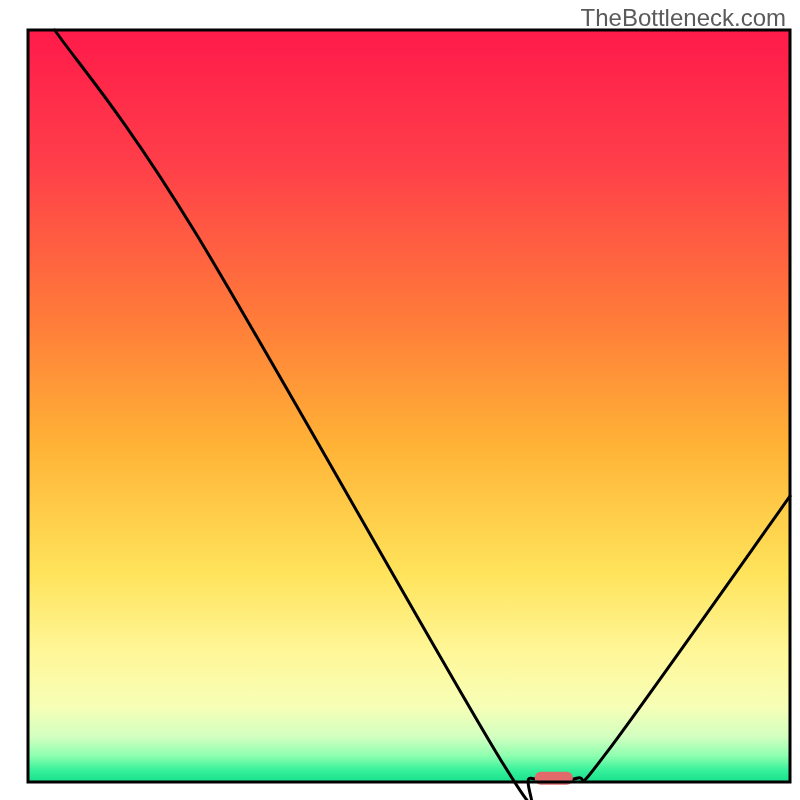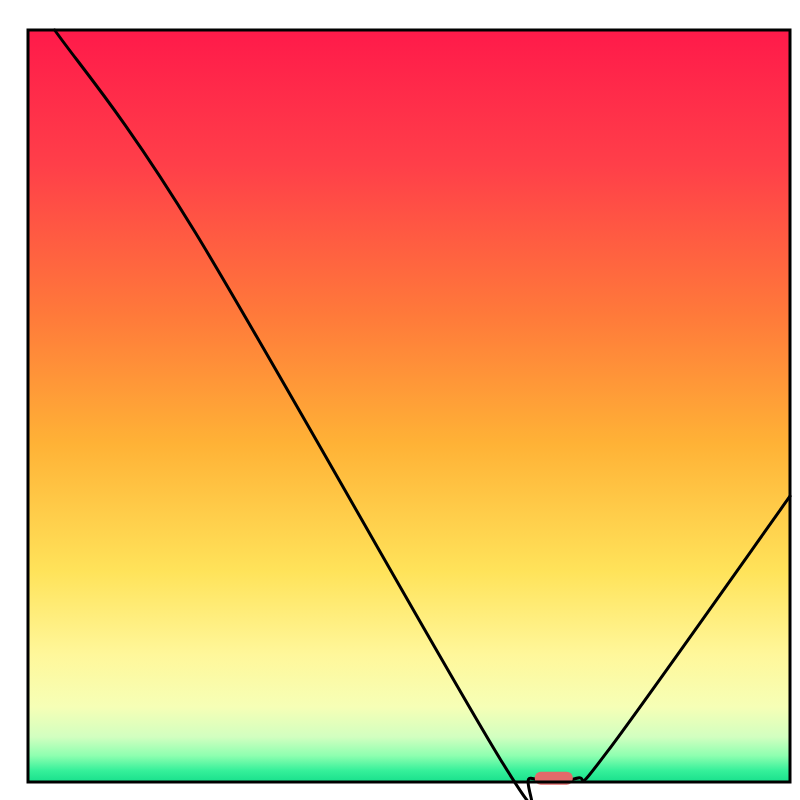--- a/index.html
+++ b/index.html
@@ -26,20 +26,21 @@
     z-index: 10;
   }
   svg {
     display: block;
   }
 </style>
 </head>
 <body>
 
 <div class="container">
+  <div class="watermark">TheBottleneck.com</div>
 
   <svg id="chart-svg" width="800" height="800" viewBox="0 0 800 800">
     <defs>
       <linearGradient id="bg-grad" x1="0" y1="0" x2="0" y2="1">
           <stop offset="0%" stop-color="#ff1a4a"></stop>
           <stop offset="18%" stop-color="#ff3f49"></stop>
           <stop offset="38%" stop-color="#ff7a3a"></stop>
           <stop offset="55.00000000000001%" stop-color="#ffb236"></stop>
           <stop offset="72%" stop-color="#ffe35a"></stop>
           <stop offset="83%" stop-color="#fff79a"></stop>

